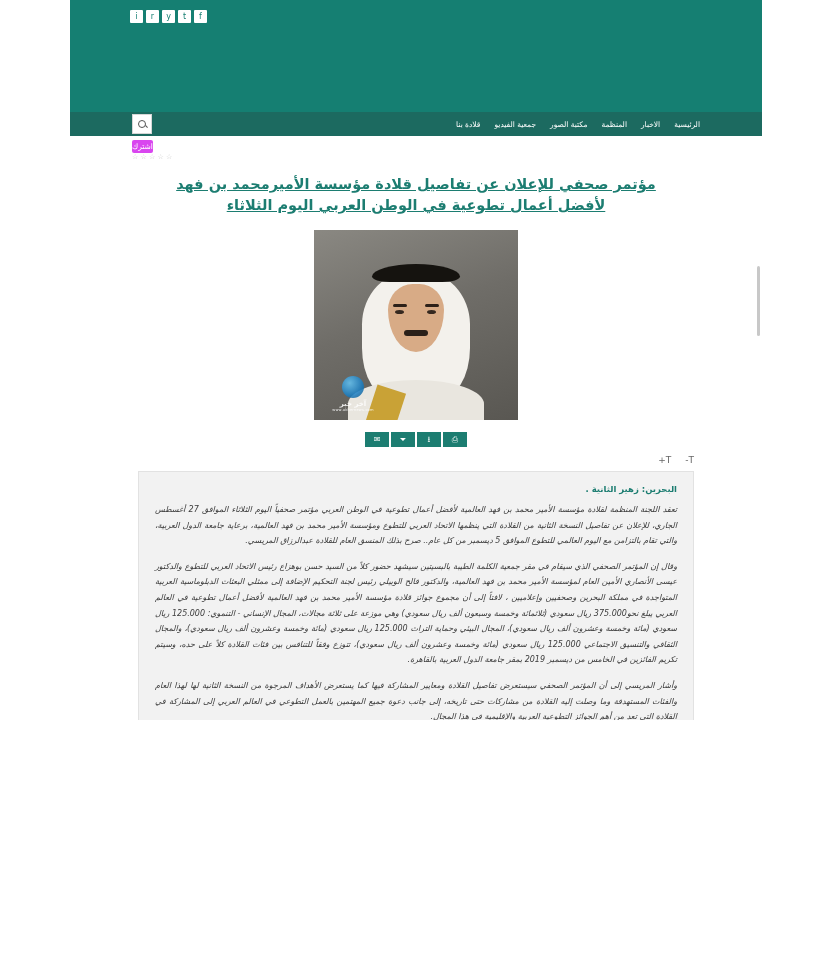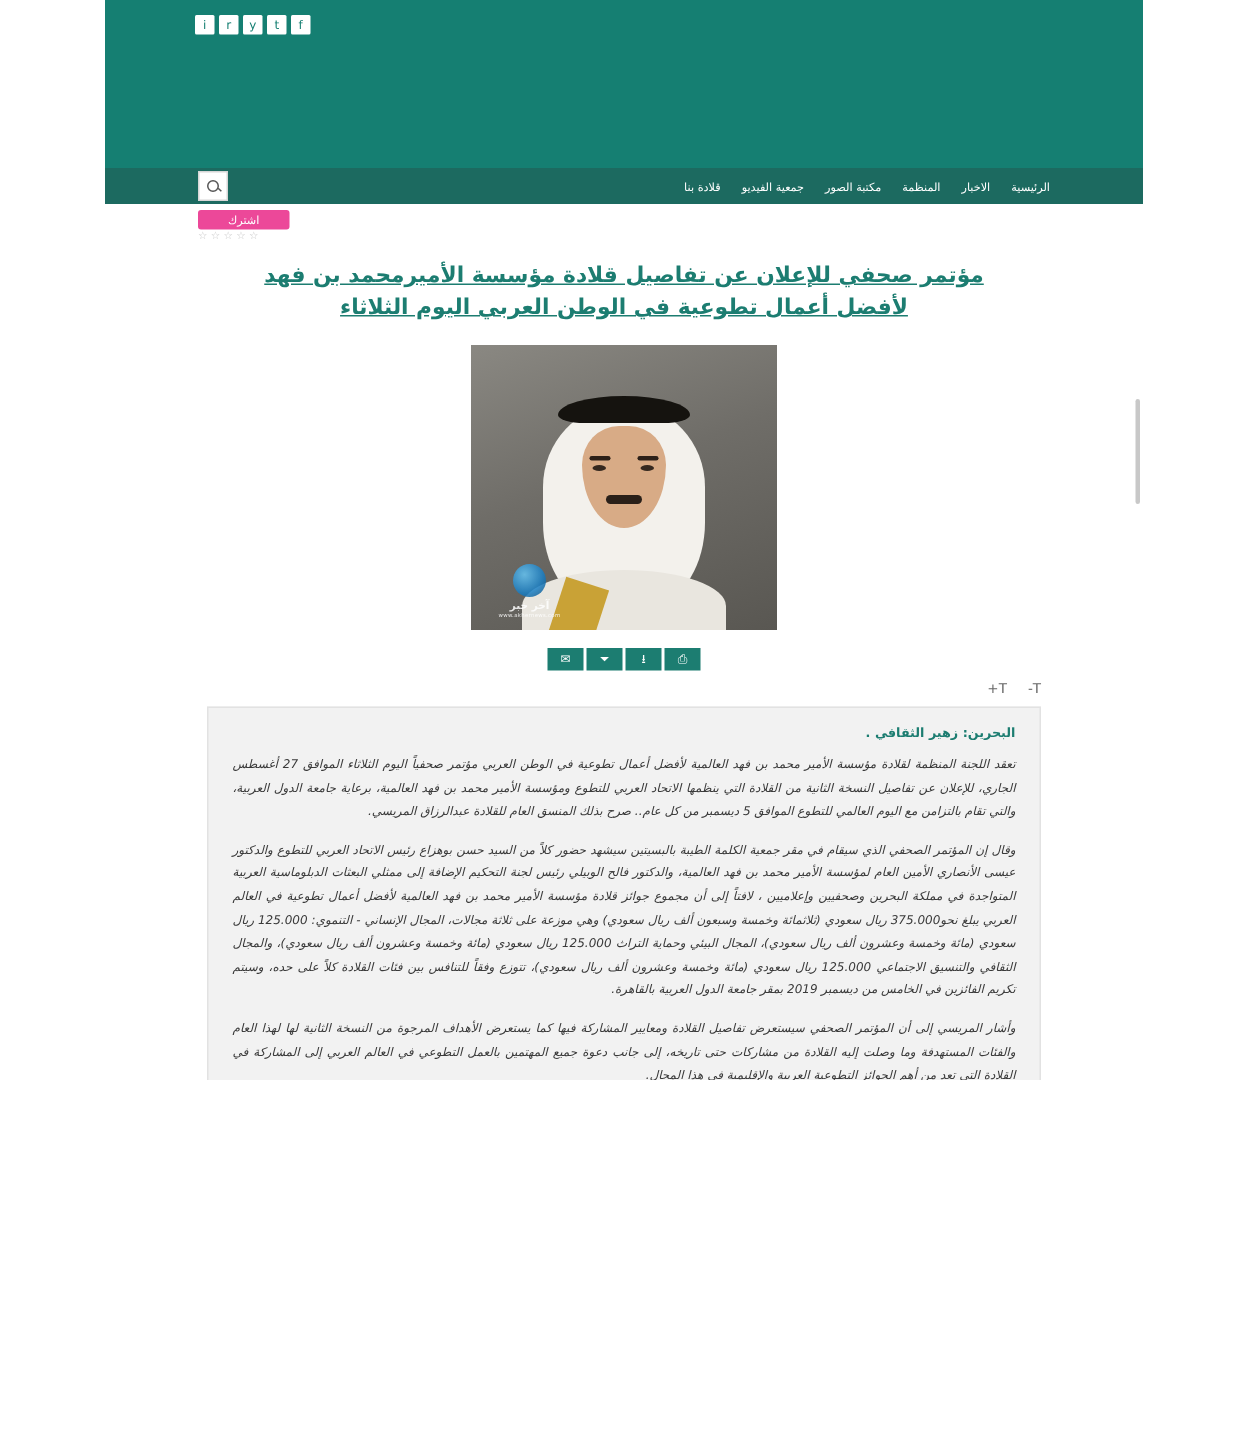--- a/index.html
+++ b/index.html
@@ -193,24 +193,24 @@
   }
   .subscribe-row {
     position: relative;
     height: 20px;
     padding-top: 6px;
   }
   .subscribe-btn {
     position: absolute;
     left: 0;
     top: 4px;
-    background: #ec4899;
+    background: #d946ef;
     color: #ffffff;
     font-size: 7.5px;
-    padding: 2px 20px;
+    padding: 2px 0;
     border-radius: 2px;
     cursor: pointer;
   }
   .stars {
     position: absolute;
     left: 0;
     top: 17px;
     display: flex;
     gap: 1px;
     color: #c9c9c9;
@@ -455,21 +455,21 @@
             <div class="share-btn">⏷</div>
             <div class="share-btn">✉</div>
           </div>
 
           <div class="font-tools">
             <span>T-</span>
             <span>T+</span>
           </div>
 
           <div class="body-box">
-            <div class="byline">البحرين: زهير الثقافي .</div>
+            <div class="byline">البحرين: زهير الثانية .</div>
             <p class="para">تعقد اللجنة المنظمة لقلادة مؤسسة الأمير محمد بن فهد العالمية لأفضل أعمال تطوعية في الوطن العربي مؤتمر صحفياً اليوم الثلاثاء الموافق 27 أغسطس الجاري، للإعلان عن تفاصيل النسخة الثانية من القلادة التي ينظمها الاتحاد العربي للتطوع ومؤسسة الأمير محمد بن فهد العالمية، برعاية جامعة الدول العربية، والتي تقام بالتزامن مع اليوم العالمي للتطوع الموافق 5 ديسمبر من كل عام.. صرح بذلك المنسق العام للقلادة عبدالرزاق المريسي.</p>
             <p class="para">وقال إن المؤتمر الصحفي الذي سيقام في مقر جمعية الكلمة الطيبة بالبسيتين سيشهد حضور كلاً من السيد حسن بوهزاع رئيس الاتحاد العربي للتطوع والدكتور عيسى الأنصاري الأمين العام لمؤسسة الأمير محمد بن فهد العالمية، والدكتور فالح الوبيلي رئيس لجنة التحكيم الإضافة إلى ممثلي البعثات الدبلوماسية العربية المتواجدة في مملكة البحرين وصحفيين وإعلاميين ، لافتاً إلى أن مجموع جوائز قلادة مؤسسة الأمير محمد بن فهد العالمية لأفضل أعمال تطوعية في العالم العربي يبلغ نحو375.000 ريال سعودي (ثلاثمائة وخمسة وسبعون ألف ريال سعودي) وهي موزعة على ثلاثة مجالات، المجال الإنساني - التنموي: 125.000 ريال سعودي (مائة وخمسة وعشرون ألف ريال سعودي)، المجال البيئي وحماية التراث 125.000 ريال سعودي (مائة وخمسة وعشرون ألف ريال سعودي)، والمجال الثقافي والتنسيق الاجتماعي 125.000 ريال سعودي (مائة وخمسة وعشرون ألف ريال سعودي)، تتوزع وفقاً للتنافس بين فئات القلادة كلاً على حده، وسيتم تكريم الفائزين في الخامس من ديسمبر 2019 بمقر جامعة الدول العربية بالقاهرة.</p>
             <p class="para">وأشار المريسي إلى أن المؤتمر الصحفي سيستعرض تفاصيل القلادة ومعايير المشاركة فيها كما يستعرض الأهداف المرجوة من النسخة الثانية لها لهذا العام والفئات المستهدفة وما وصلت إليه القلادة من مشاركات حتى تاريخه، إلى جانب دعوة جميع المهتمين بالعمل التطوعي في العالم العربي إلى المشاركة في القلادة التي تعد من أهم الجوائز التطوعية العربية والإقليمية في هذا المجال.</p>
           </div>
 
         </div>
         <div class="scrollbar"></div>
       </div>
 
     </div>

